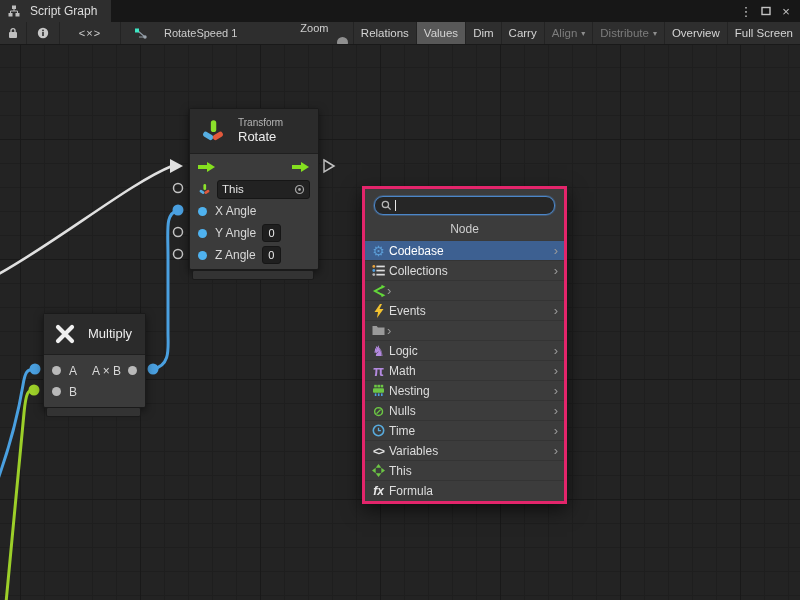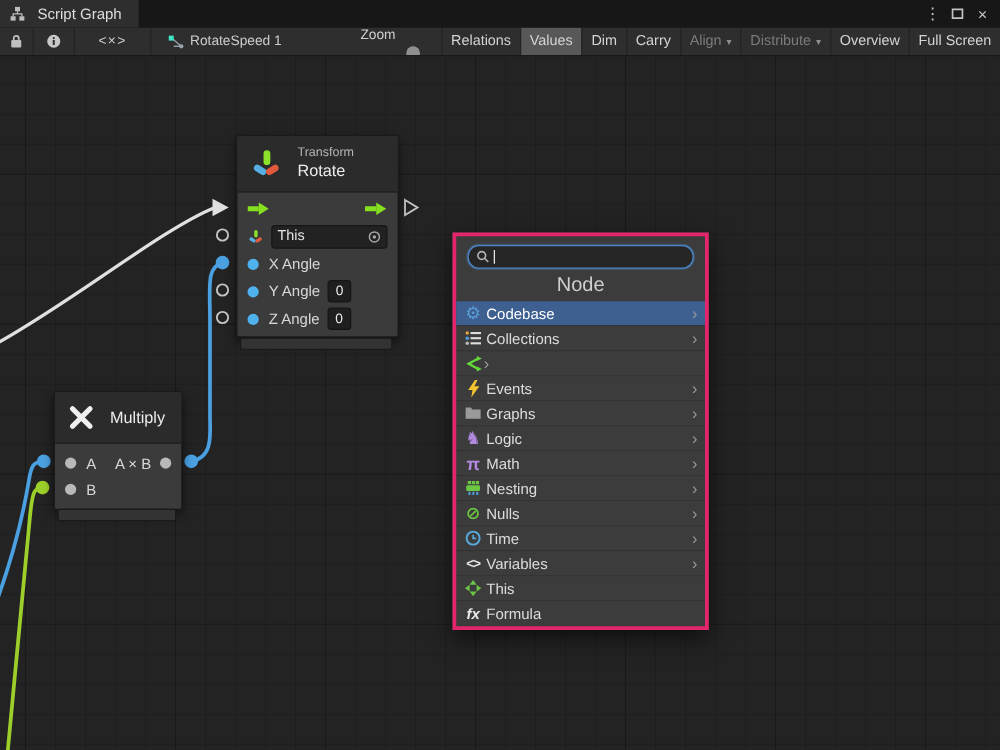--- a/index.html
+++ b/index.html
@@ -12,21 +12,21 @@
   .tab{display:flex;align-items:center;gap:10px;background:#2e2e2e;padding:0 14px 0 8px;
        font-size:12px;color:#dedede;}
   .wincontrols{margin-left:auto;display:flex;align-items:center;gap:4px;padding-right:6px;color:#c4c4c4;}
   .wincontrols .wc{width:16px;height:16px;display:flex;align-items:center;justify-content:center;font-size:13px;}
 
   
   .toolbar{height:22px;background:#2e2e2e;display:flex;align-items:stretch;border-bottom:1px solid #191919;
            font-size:11px;color:#cfcfcf;overflow:hidden;}
   .tcell{display:flex;align-items:center;justify-content:center;border-right:1px solid #232323;}
   .tcell.lock{width:26px;} .tcell.info{width:32px;} .tcell.code{width:60px;color:#cfcfcf;font-size:11px;letter-spacing:1px;}
-  .breadcrumb{display:flex;align-items:center;gap:4px;margin-left:12px;color:#cccccc;}
+  .breadcrumb{display:flex;align-items:center;gap:16px;margin-left:12px;color:#cccccc;}
   .zoomgroup{display:flex;align-items:center;gap:8px;margin-left:42px;flex-direction:column;}
   .zoomtrack{position:relative;width:70px;height:2px;background:#6e6e6e;border-radius:1px;}
   .zoomknob{position:absolute;top:-5px;left:58px;width:11px;height:11px;border-radius:50%;background:#8f8f8f;}
   .toggles{margin-left:auto;display:flex;align-items:stretch;}
   .tbtn{display:flex;align-items:center;padding:4px 7px;border-left:1px solid #232323;
         font-size:11.5px;color:#d4d4d4;white-space:nowrap;}
   .tbtn.active{background:#585858;}
   .tbtn.disabled{color:#7c7c7c;}
   .tbtn .arrow{font-size:8px;color:#8e8e8e;margin-left:4px;}
 
@@ -73,21 +73,21 @@
   #multiply-node .nrow{height:21px;}
   #multiply-node .nbody{padding:5px 0 5px 0;}
 
   
   .finder{position:absolute;left:362px;top:141px;width:199px;height:312px;background:#3c3c3c;
           border:3px solid #e3256b;box-shadow:0 6px 18px rgba(0,0,0,.6);}
   .searchrow{margin:7px 9px 5px 9px;height:17px;display:flex;align-items:center;gap:3px;
              background:#262626;border:1px solid #4c86c8;border-radius:9px;padding:0 6px;
              box-shadow:0 0 0 1px rgba(76,134,200,.35);}
   .caret{width:1px;height:11px;background:#e8e8e8;}
-  .finderheader{text-align:center;font-size:16px;color:#cfcfcf;height:18px;line-height:18px;margin-bottom:2px;}
+  .finderheader{text-align:center;font-size:12px;color:#cfcfcf;height:18px;line-height:18px;margin-bottom:2px;}
   .fitem{display:flex;align-items:center;height:19px;padding:0 4px 0 5px;border-top:1px solid #343434;
          font-size:12px;color:#dddddd;}
   .fitem.selected{background:#3d6091;color:#ffffff;border-top-color:#3d6091;}
   .ficon{width:17px;display:flex;align-items:center;justify-content:center;flex:0 0 auto;}
   .flabel{flex:1;margin-left:2px;}
   .fchev{color:#9a9a9a;font-size:13px;padding-right:2px;}
   .glyph-gear{color:#5b9bd5;font-size:14px;}
   .glyph-knight{color:#b48ae0;font-size:14px;}
   .glyph-pi{color:#b48ae0;font-size:14px;font-weight:bold;}
   .glyph-null{color:#6cc644;font-size:14px;font-weight:bold;}
@@ -319,21 +319,20 @@
         </span>
         <span class="flabel">Events</span>
         <span class="fchev">›</span>
       </div>
       <div class="fitem">
         <span class="ficon">
           <svg width="13" height="11" viewBox="0 0 13 11">
             <path d="M0.5 1 h4.2 l1.2 1.6 h6.6 v7.4 h-12 z" fill="#9a9a9a"></path>
           </svg>
         </span>
-        <span class="flabel">Graphs</span>
         <span class="fchev">›</span>
       </div>
       <div class="fitem">
         <span class="ficon glyph-knight">♞</span>
         <span class="flabel">Logic</span>
         <span class="fchev">›</span>
       </div>
       <div class="fitem">
         <span class="ficon glyph-pi">π</span>
         <span class="flabel">Math</span>

